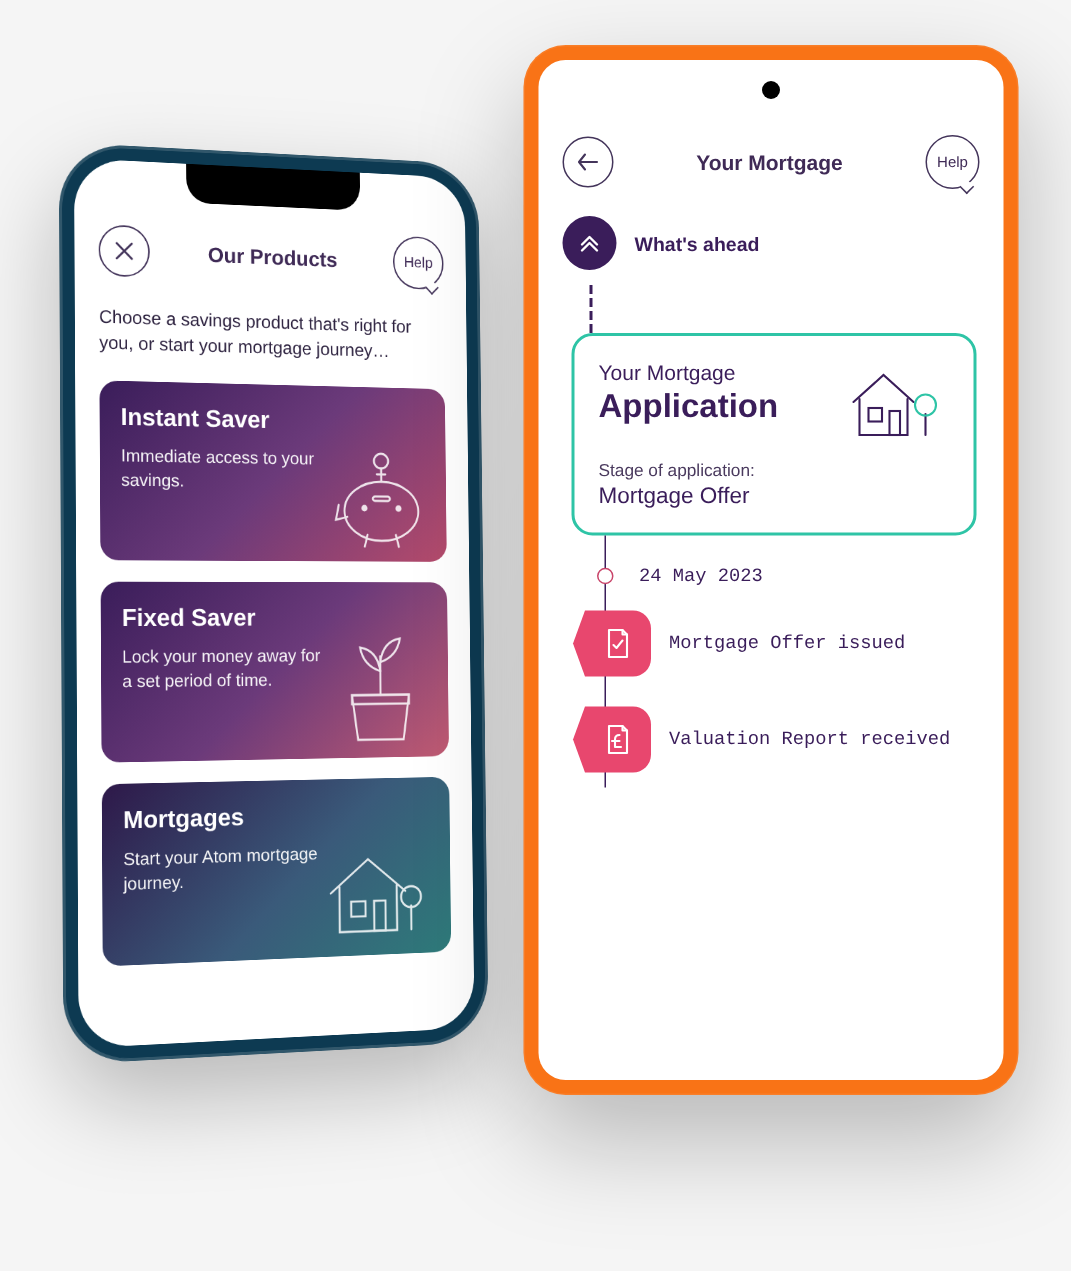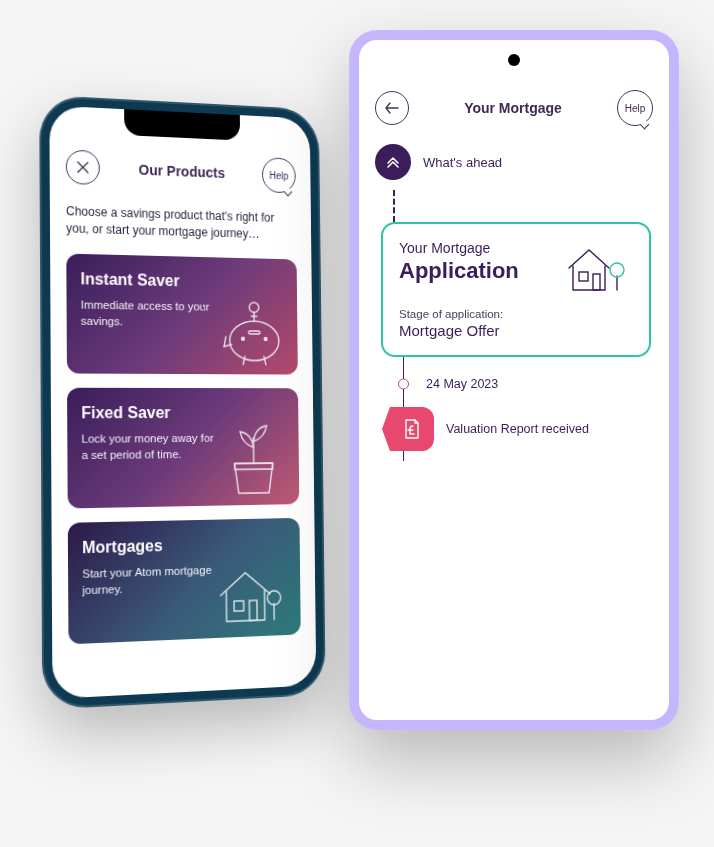--- a/index.html
+++ b/index.html
@@ -24,21 +24,21 @@
   position:absolute; top:0; left:50%; transform:translateX(-50%);
   width:120px; height:26px; background:#000; border-radius:0 0 16px 16px; z-index:5;
 }
 .phone-left .content { padding:42px 16px 0 16px; }
 
 
 .phone-right {
   position:absolute;
   right:35px; top:30px;
   width:330px; height:700px;
-  background:#c4b5fd;
+  background:#f97316;
   border-radius:28px;
   padding:10px;
   box-shadow:0 30px 70px rgba(0,0,0,.25), inset 0 0 0 1px rgba(255,255,255,.08);
 }
 .phone-right .screen {
   width:100%; height:100%; background:#fff; border-radius:18px; overflow:hidden; position:relative;
 }
 .phone-right .punch {
   position:absolute; top:14px; left:50%; transform:translateX(-50%);
   width:12px; height:12px; background:#000; border-radius:50%; z-index:5;
@@ -76,35 +76,35 @@
 .product-card h3 { font-size:16px; font-weight:600; margin-bottom:8px; }
 .product-card p { font-size:11.5px; line-height:1.45; max-width:140px; opacity:.95; }
 .card-icon { position:absolute; right:8px; bottom:8px; opacity:.85; }
 
 
 .ahead-row { display:flex; align-items:center; gap:12px; margin-bottom:10px; }
 .ahead-pill {
   width:36px; height:36px; background:#3a1d5a; border-radius:18px;
   display:flex; align-items:center; justify-content:center; color:#fff; cursor:pointer;
 }
-.ahead-txt { font-size:13px; font-weight:400; color:#3a1d5a; }
+.ahead-txt { font-size:13px; font-weight:700; color:#3a1d5a; }
 .dashed { border-left:2px dashed #3a1d5a; margin-left:18px; height:32px; }
 
 .app-card {
   border:2px solid #2ec4a6; border-radius:14px; overflow:hidden; background:#fff; margin-left:6px; margin-right:2px;
 }
 .app-card-body { padding:16px; position:relative; }
 .app-sub { font-size:14px; color:#3a1d5a; font-weight:400; }
 .app-big { font-size:22px; font-weight:800; color:#3a1d5a; margin-top:2px; margin-bottom:24px; }
 .app-stage-l { font-size:11.5px; color:#4a3a5e; }
 .app-stage-v { font-size:15px; color:#3a1d5a; margin-top:2px; }
 .app-banner { background:#2ec4a6; color:#1e5a4e; text-align:center; font-size:12.5px; font-weight:600; padding:10px 0; }
 .house-icon { position:absolute; right:16px; top:16px; }
 
-.tl { margin-left:28px; border-left:1.5px solid #3a1d5a; padding-top:14px; }
+.tl { margin-left:28px; border-left:1.5px solid #3a1d5a; padding-top:14px;font-family:Liberation Mono, monospace; }
 .tl-date { position:relative; padding:6px 0 6px 22px; font-size:12.5px; color:#3a1d5a; }
 .tl-date::before {
   content:""; position:absolute; left:-6px; top:50%; transform:translateY(-50%);
   width:9px; height:9px; border:1.5px solid #c9466b; border-radius:50%; background:#fff;
 }
 .tl-event { display:flex; align-items:center; gap:12px; padding:10px 0 10px 0; margin-left:-14px; }
 .tl-badge {
   width:44px; height:44px; background:#e8476e; border-radius:0 12px 12px 0;
   display:flex; align-items:center; justify-content:center; color:#fff;
   position:relative;
@@ -232,20 +232,32 @@
               <path d="M54 50 L54 36"></path>
               <circle cx="54" cy="30" r="7" stroke="#2ec4a6"></circle>
             </g>
           </svg>
         </div>
       </div>
 
       <div class="tl">
         <div class="tl-date">24 May 2023</div>
 
+        <div class="tl-event">
+          <div class="tl-badge">
+            <svg width="20" height="22" viewBox="0 0 20 22">
+              <g fill="none" stroke="#fff" stroke-width="1.4" stroke-linecap="round" stroke-linejoin="round">
+                <path d="M4 2 L13 2 L16 5 L16 20 L4 20 Z"></path>
+                <path d="M13 2 L13 5 L16 5"></path>
+                <path d="M7 12 L9 14 L13 9"></path>
+              </g>
+            </svg>
+          </div>
+          <div class="tl-event-txt">Mortgage Offer issued</div>
+        </div>
 
 
         <div class="tl-event">
           <div class="tl-badge">
             <svg width="20" height="22" viewBox="0 0 20 22">
               <g fill="none" stroke="#fff" stroke-width="1.4" stroke-linecap="round" stroke-linejoin="round">
                 <path d="M4 2 L13 2 L16 5 L16 20 L4 20 Z"></path>
                 <path d="M13 2 L13 5 L16 5"></path>
                 <path d="M11 8 Q8 8 8 11 L8 16 L12 16 M6 12 L11 12"></path>
               </g>

